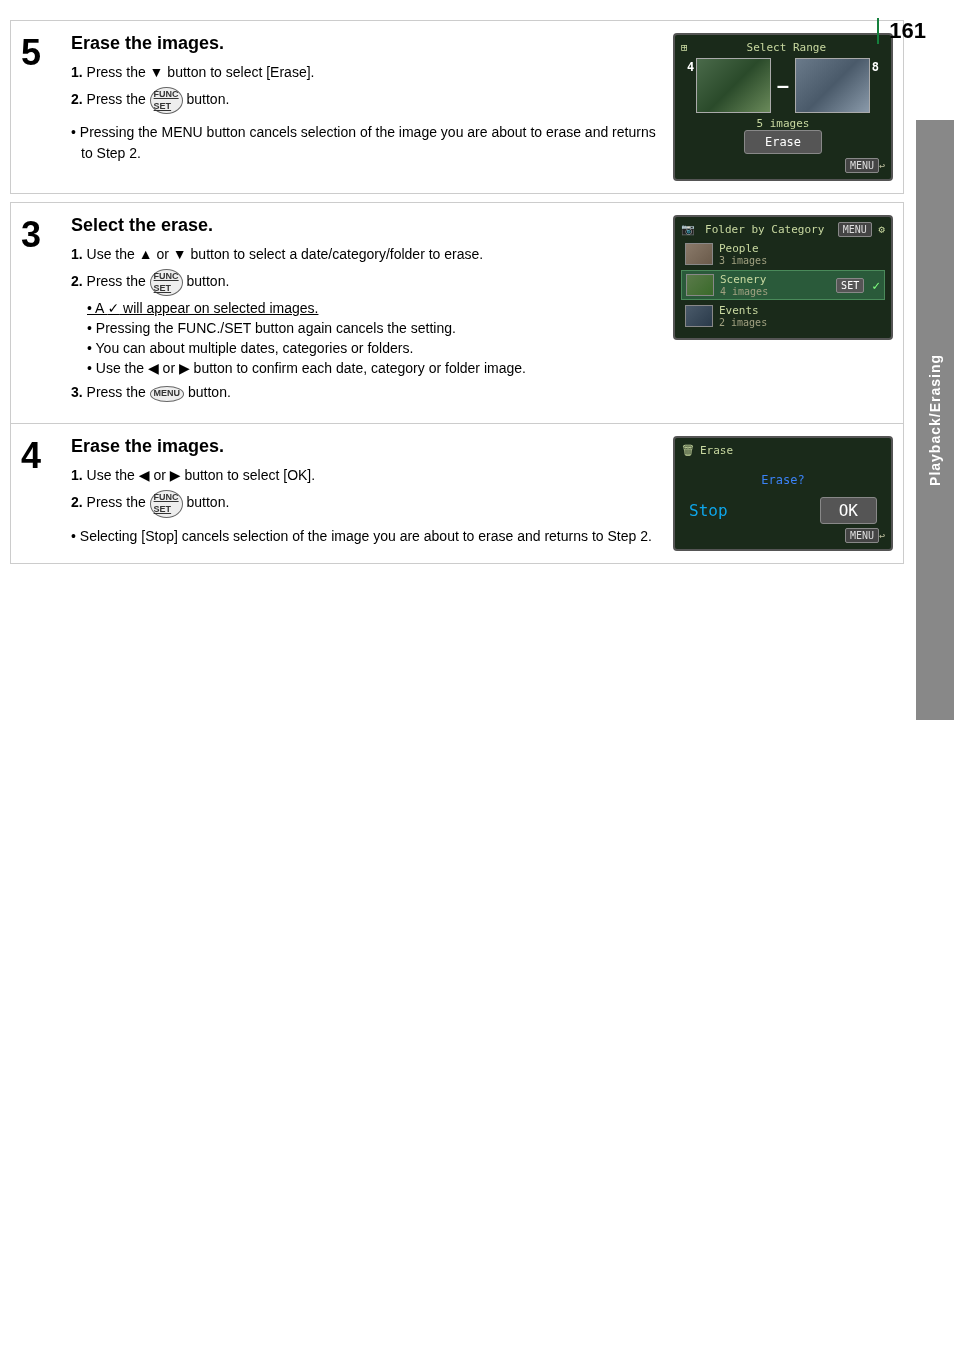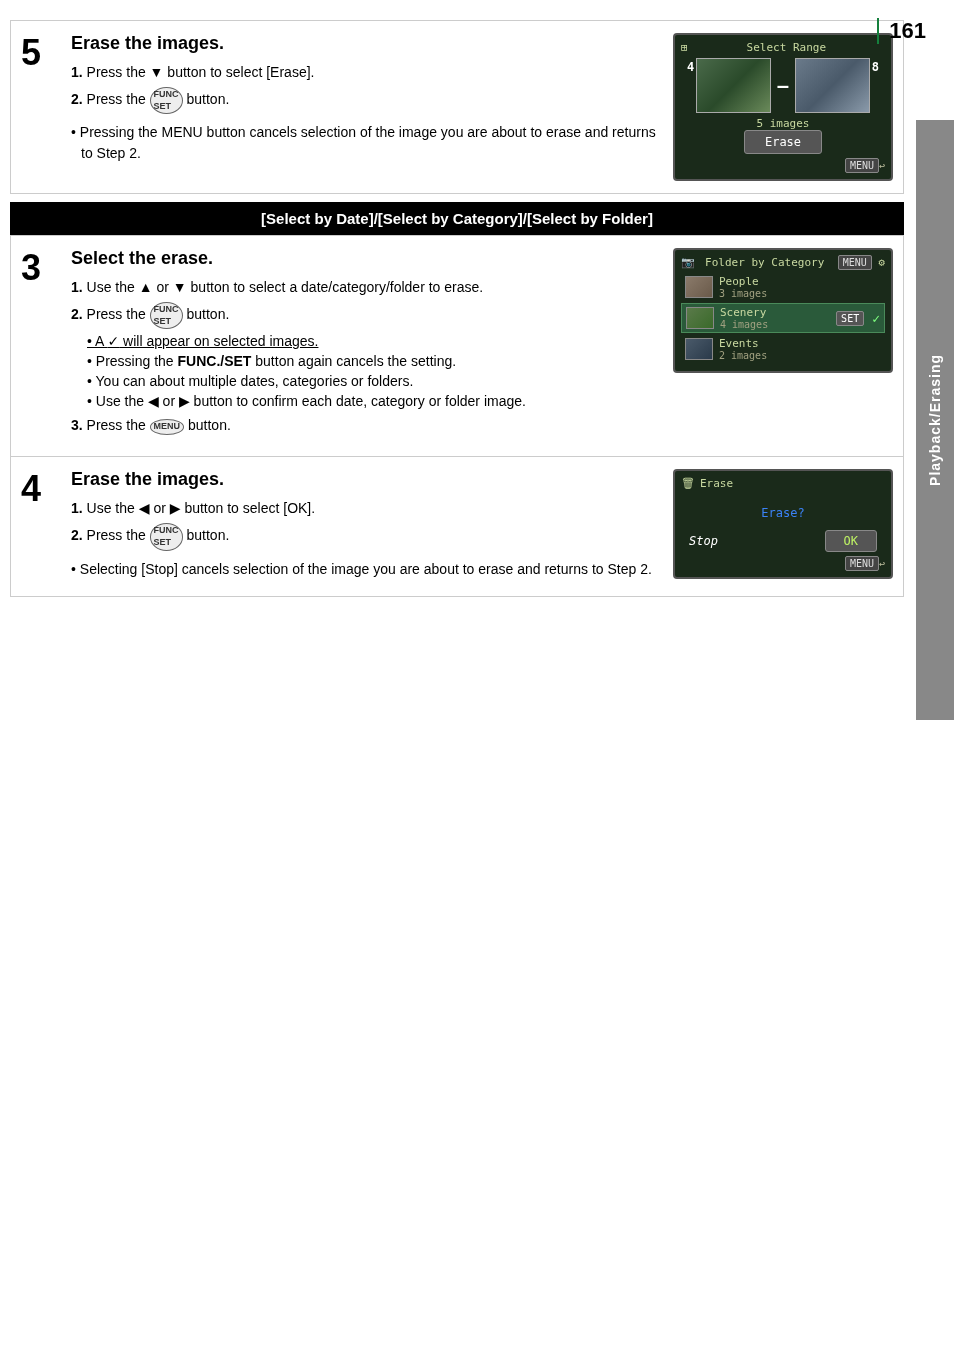--- a/index.html
+++ b/index.html
@@ -272,30 +272,29 @@
       color: #3b82f6;
       margin-bottom: 10px;
     }
     .erase-confirm-btns {
       display: flex;
       justify-content: space-between;
       align-items: center;
       padding: 0 8px;
     }
     .erase-stop-btn {
-      color: #ffffff;
-      font-size: 12px;
-      font-style: italic;
+      color: #0ea5e9;
+      font-size: 16px;
     }
     .erase-ok-btn {
       background: #555;
       border: 1px solid #888;
       border-radius: 3px;
-      color: #bef264;
-      font-size: 12px;
+      color: #ffffff;
+      font-size: 16px;
       padding: 3px 18px;
     }
 
     
     .section-heading {
       background: #000;
       color: #fff;
       font-size: 15px;
       font-weight: bold;
       padding: 8px 12px;
@@ -306,35 +305,36 @@
       display: inline-block;
       border: 1.5px solid #666;
       border-radius: 50%;
       font-size: 9px;
       font-weight: bold;
       padding: 1px 3px;
       line-height: 1.3;
       vertical-align: middle;
       background: #eee;
       color: #333;
+      text-decoration: underline;
     }
     .menu-btn {
       display: inline-block;
       border: 1.5px solid #666;
       border-radius: 50%;
       font-size: 9px;
       font-weight: bold;
       padding: 1px 3px;
       line-height: 1.3;
       vertical-align: middle;
       background: #eee;
       color: #333;
     }
 
-    .bold { font-weight: bold; }
+    .bold { font-weight: normal; }
 
     .section-row {
       display: flex;
       gap: 10px;
       align-items: flex-start;
       justify-content: flex-end;
     }
 
     
     .select-section {
@@ -406,21 +406,20 @@
           <div class="lcd-menu-bar">
             <span class="menu-tag">MENU</span>
             <span>↩</span>
           </div>
         </div>
       </div>
     </div>
   </div>
 
   <div class="select-section">
-    <div class="section-heading">[Select by Date]/[Select by Category]/[Select by Folder]</div>
 
     <div class="sub-section" style="border-top: 1.5px solid #ccc;">
       <div class="section-num">3</div>
       <div class="section-body">
         <div class="section-row">
           <div style="flex:1;">
             <div class="section-title">Select the erase.</div>
             <div class="steps">
               <div class="step">
                 <strong>1.</strong> Use the <span>▲</span> or <span>▼</span> button to select a date/category/folder to erase.

